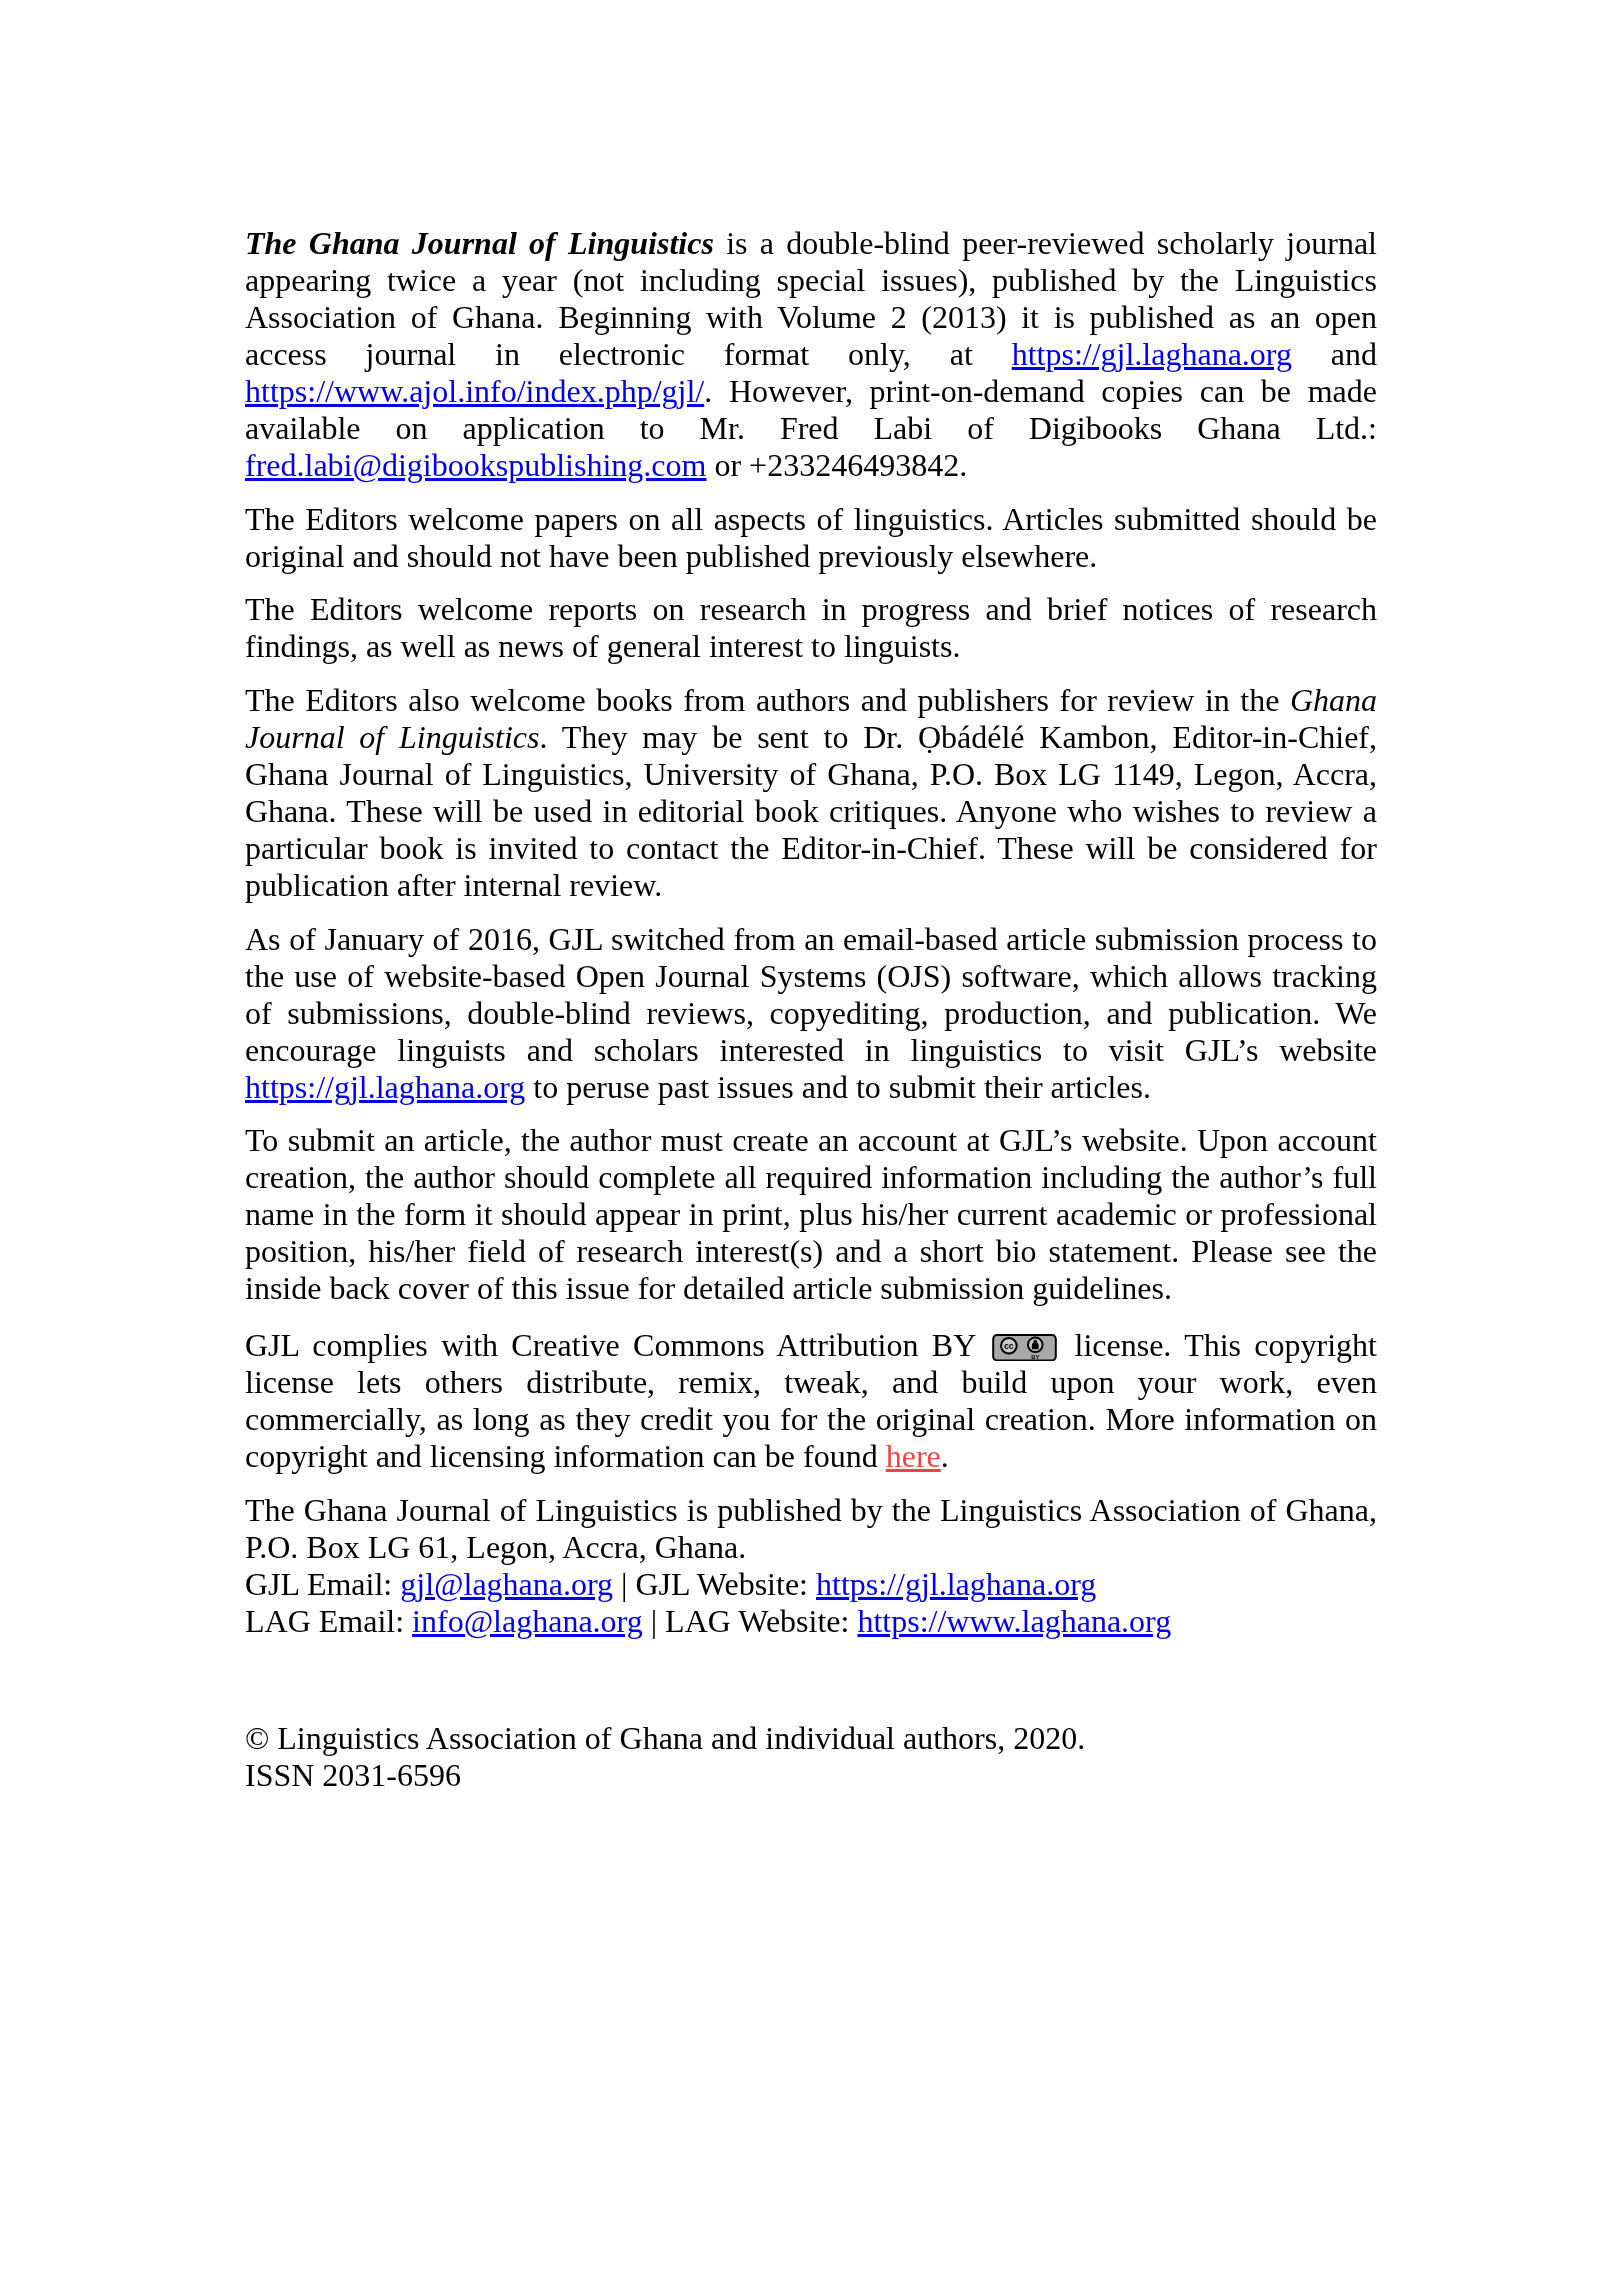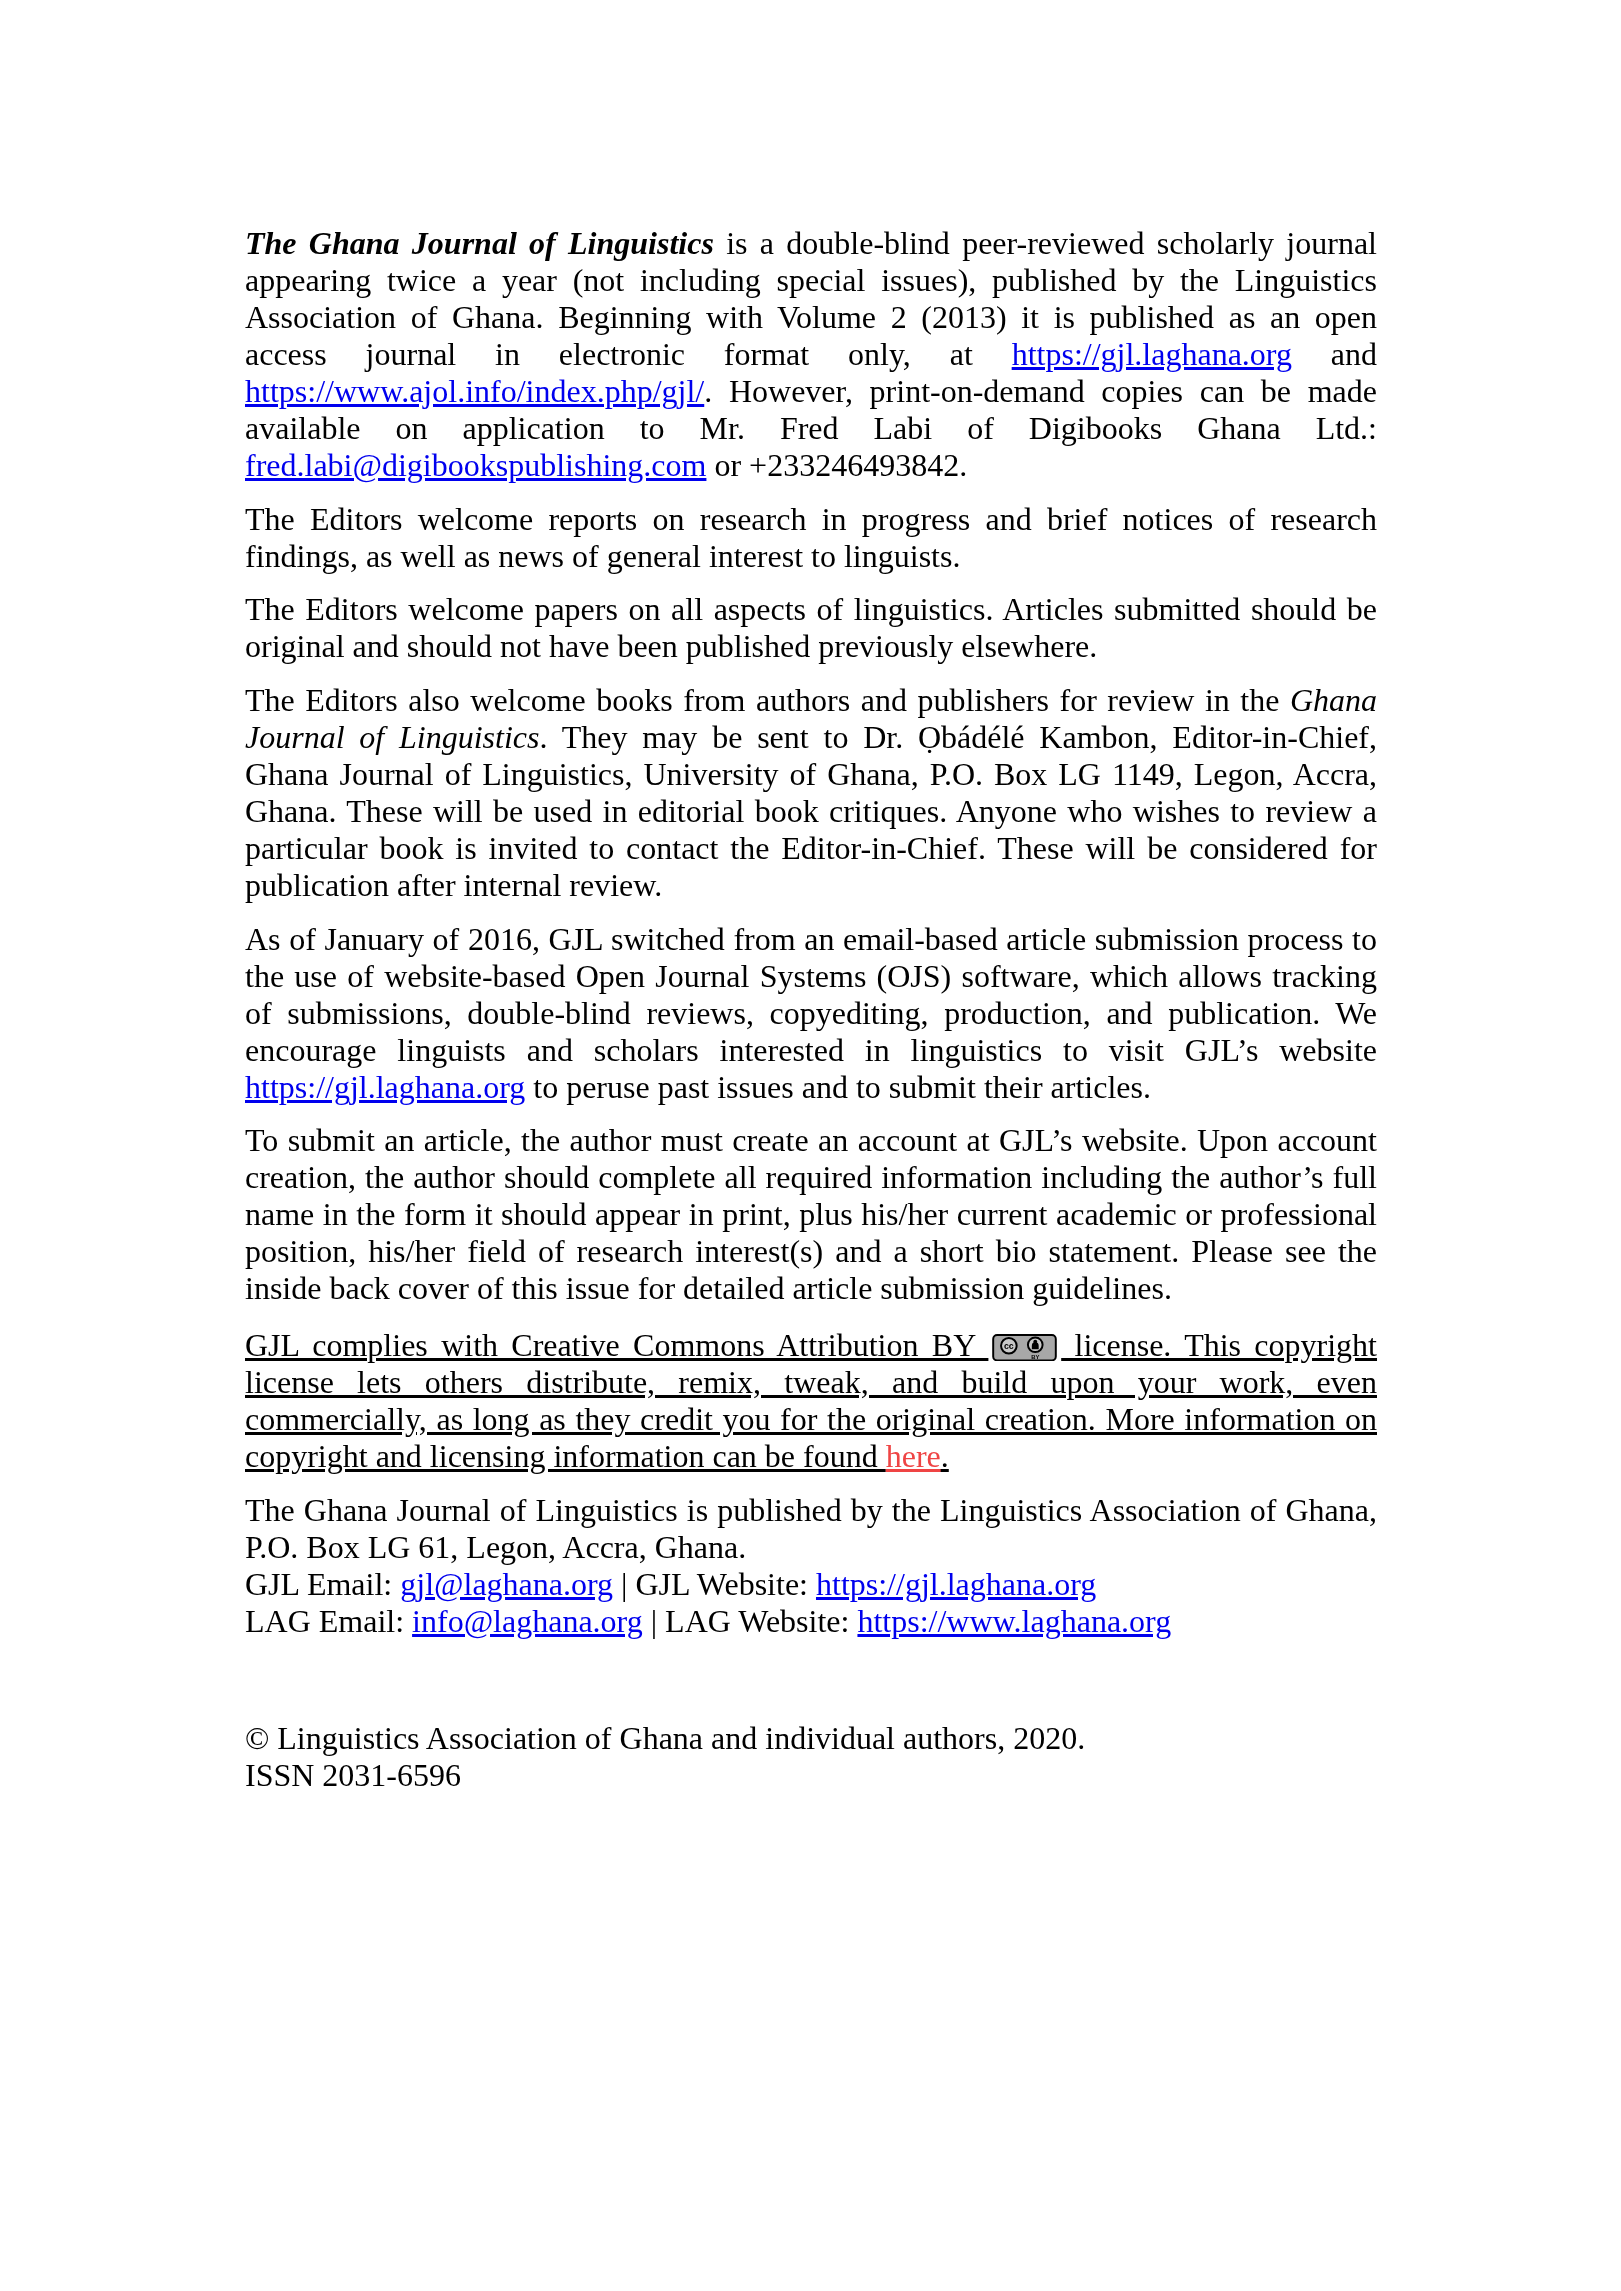--- a/index.html
+++ b/index.html
@@ -35,26 +35,26 @@
     vertical-align: -4.9px;
     margin: 0 3.9px;
   }
 </style>
 </head>
 <body>
 
 <div class="page">
   <div class="content">
       <p class="para"><span class="bold-italic">The Ghana Journal of Linguistics</span><span> is a double-blind peer-reviewed scholarly journal appearing twice a year (not including special issues), published by the Linguistics Association of Ghana. Beginning with Volume 2 (2013) it is published as an open access journal in electronic format only, at </span><a class="doc-link" href="#" style="color: rgb(0, 0, 238);">https://gjl.laghana.org</a><span> and </span><a class="doc-link" href="#" style="color: rgb(0, 0, 238);">https://www.ajol.info/index.php/gjl/</a><span>. However, print-on-demand copies can be made available on application to Mr. Fred Labi of Digibooks Ghana Ltd.: </span><a class="doc-link" href="#" style="color: rgb(0, 0, 238);">fred.labi@digibookspublishing.com</a><span> or +233246493842.</span></p>
+      <p class="para"><span>The Editors welcome papers on all aspects of linguistics. Articles submitted should be original and should not have been published previously elsewhere.</span></p>
       <p class="para"><span>The Editors welcome reports on research in progress and brief notices of research findings, as well as news of general interest to linguists.</span></p>
-      <p class="para"><span>The Editors welcome papers on all aspects of linguistics. Articles submitted should be original and should not have been published previously elsewhere.</span></p>
       <p class="para"><span>The Editors also welcome books from authors and publishers for review in the </span><span class="italic">Ghana Journal of Linguistics</span><span>. They may be sent to Dr. Ọbádélé Kambon, Editor-in-Chief, Ghana Journal of Linguistics, University of Ghana, P.O. Box LG 1149, Legon, Accra, Ghana. These will be used in editorial book critiques. Anyone who wishes to review a particular book is invited to contact the Editor-in-Chief. These will be considered for publication after internal review.</span></p>
       <p class="para"><span>As of January of 2016, GJL switched from an email-based article submission process to the use of website-based Open Journal Systems (OJS) software, which allows tracking of submissions, double-blind reviews, copyediting, production, and publication. We encourage linguists and scholars interested in linguistics to visit GJL’s website </span><a class="doc-link" href="#" style="color: rgb(0, 0, 238);">https://gjl.laghana.org</a><span> to peruse past issues and to submit their articles.</span></p>
       <p class="para" style="margin-top: 11.8px;"><span>To submit an article, the author must create an account at GJL’s website. Upon account creation, the author should complete all required information including the author’s full name in the form it should appear in print, plus his/her current academic or professional position, his/her field of research interest(s) and a short bio statement. Please see the inside back cover of this issue for detailed article submission guidelines.</span></p>
-      <p class="para" style="margin-top: 20px; text-decoration: underline;"><span>GJL complies with Creative Commons Attribution BY </span><svg width="65" height="27.4" viewBox="0 0 66 28" class="cc-badge" style="font-size:33px">
+      <p class="para" style="margin-top: 20px;"><span>GJL complies with Creative Commons Attribution BY </span><svg width="65" height="27.4" viewBox="0 0 66 28" class="cc-badge" style="font-size:33px">
           <rect x="1" y="1" width="64" height="26" rx="4" fill="#A8A8A8" stroke="#000000" stroke-width="2"></rect>
           <circle cx="17" cy="12" r="8" fill="#c8c8c8" stroke="#000" stroke-width="2"></circle>
           <text x="17" y="15.5" font-size="9" font-weight="bold" text-anchor="middle" font-family="Liberation Sans, sans-serif" fill="#000">cc</text>
           <circle cx="44" cy="11" r="7.5" fill="#c8c8c8" stroke="#000" stroke-width="2"></circle>
           <circle cx="44" cy="8" r="2" fill="#000"></circle>
           <path d="M40.5 15.5 v-3.5 a3.5 3.5 0 0 1 7 0 v3.5 z" fill="#000"></path>
           <text x="44" y="26" font-size="6" font-weight="bold" text-anchor="middle" font-family="Liberation Sans, sans-serif" fill="#000">BY</text>
         </svg><span> license. This copyright license lets others distribute, remix, tweak, and build upon your work, even commercially, as long as they credit you for the original creation. More information on copyright and licensing information can be found </span><a class="doc-link" href="#" style="color: #ef4444;">here</a><span>.</span></p>
       <p class="para" style="margin-top: 7.8px;"><span>The Ghana Journal of Linguistics is published by the Linguistics Association of Ghana, P.O. Box LG 61, Legon, Accra, Ghana.</span><br><span>GJL Email: </span><a class="doc-link" href="#" style="color: rgb(0, 0, 238);">gjl@laghana.org</a><span> | GJL Website: </span><a class="doc-link" href="#" style="color: rgb(0, 0, 238);">https://gjl.laghana.org</a><br><span>LAG Email: </span><a class="doc-link" href="#" style="color: rgb(0, 0, 238);">info@laghana.org</a><span> | LAG Website: </span><a class="doc-link" href="#" style="color: rgb(0, 0, 238);">https://www.laghana.org</a></p>
       <p class="para" style="margin-top: 80px;"><span>© Linguistics Association of Ghana and individual authors, 2020.</span><br><span>ISSN 2031-6596</span></p>

